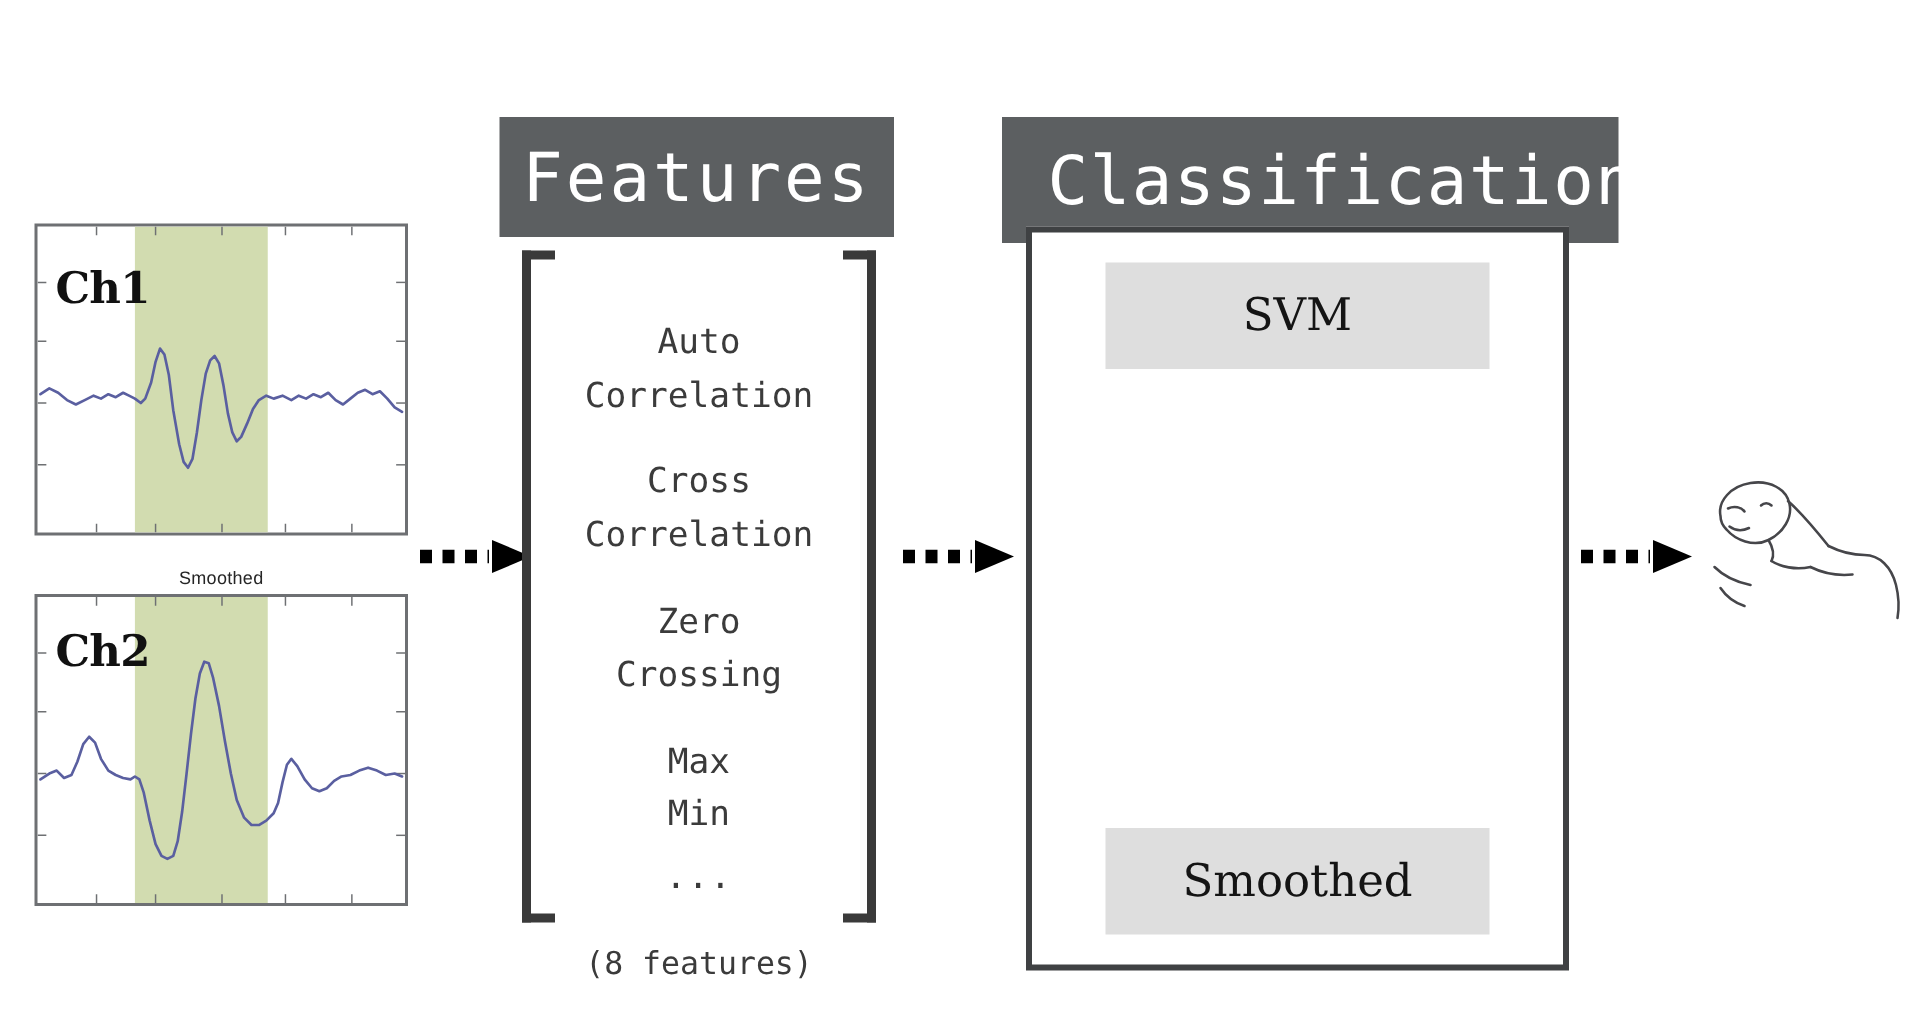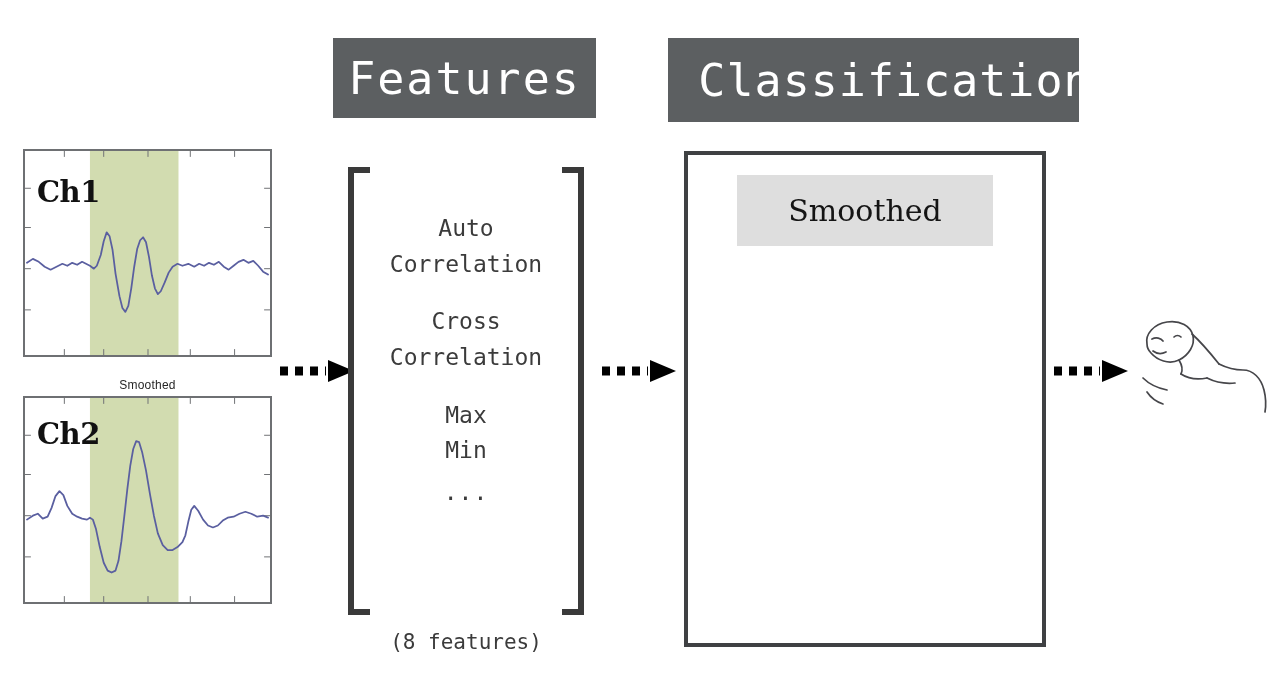--- a/index.html
+++ b/index.html
@@ -53,20 +53,21 @@
   
   .section-banner {
     position: absolute;
     background: #5c5f61;
     color: #ffffff;
     display: flex;
     align-items: center;
     justify-content: center;
     font-family: "DejaVu Sans Mono", "Liberation Mono", monospace;
     box-sizing: border-box;
+    margin-top: 40px;
   }
   #banner-features {
     left: 333px; top: 38px; width: 263px; height: 80px;
     font-size: 45px;
     letter-spacing: 2px;
   }
   #banner-classification {
     left: 668px; top: 38px; width: 411px; height: 84px;
     font-size: 45px;
     letter-spacing: 1px;
@@ -268,36 +269,41 @@
   <div id="features-list">
     <div class="feature-group">
       <div class="feature-line">Auto</div>
       <div class="feature-line">Correlation</div>
     </div>
     <div class="feature-group">
       <div class="feature-line">Cross</div>
       <div class="feature-line">Correlation</div>
     </div>
     <div class="feature-group">
+      <div class="feature-line">Zero</div>
+      <div class="feature-line">Crossing</div>
+    </div>
+    <div class="feature-group">
       <div class="feature-line">Max</div>
       <div class="feature-line">Min</div>
       <div class="feature-ellipsis">...</div>
     </div>
   </div>
 </div>
 <div id="features-count">(8 features)</div>
 
 <svg class="arrow" id="arrow-2" viewBox="0 0 78 26">
   <line x1="2" y1="13" x2="48" y2="13" stroke="#000000" stroke-width="9" stroke-dasharray="8,7"></line>
   <polygon points="50,2 76,13 50,24" fill="#000000"></polygon>
 </svg>
 
 <div class="section-banner" id="banner-classification">Classification</div>
 
 <div id="classifier-box">
+  <div class="classifier-item">SVM</div>
   <div class="classifier-item">Smoothed</div>
 </div>
 
 <svg class="arrow" id="arrow-3" viewBox="0 0 78 26">
   <line x1="2" y1="13" x2="48" y2="13" stroke="#000000" stroke-width="9" stroke-dasharray="8,7"></line>
   <polygon points="50,2 76,13 50,24" fill="#000000"></polygon>
 </svg>
 
 <svg id="sleeper" viewBox="0 0 140 112">
   <g fill="none" stroke="#46464a" stroke-width="1.7" stroke-linecap="round" stroke-linejoin="round">

